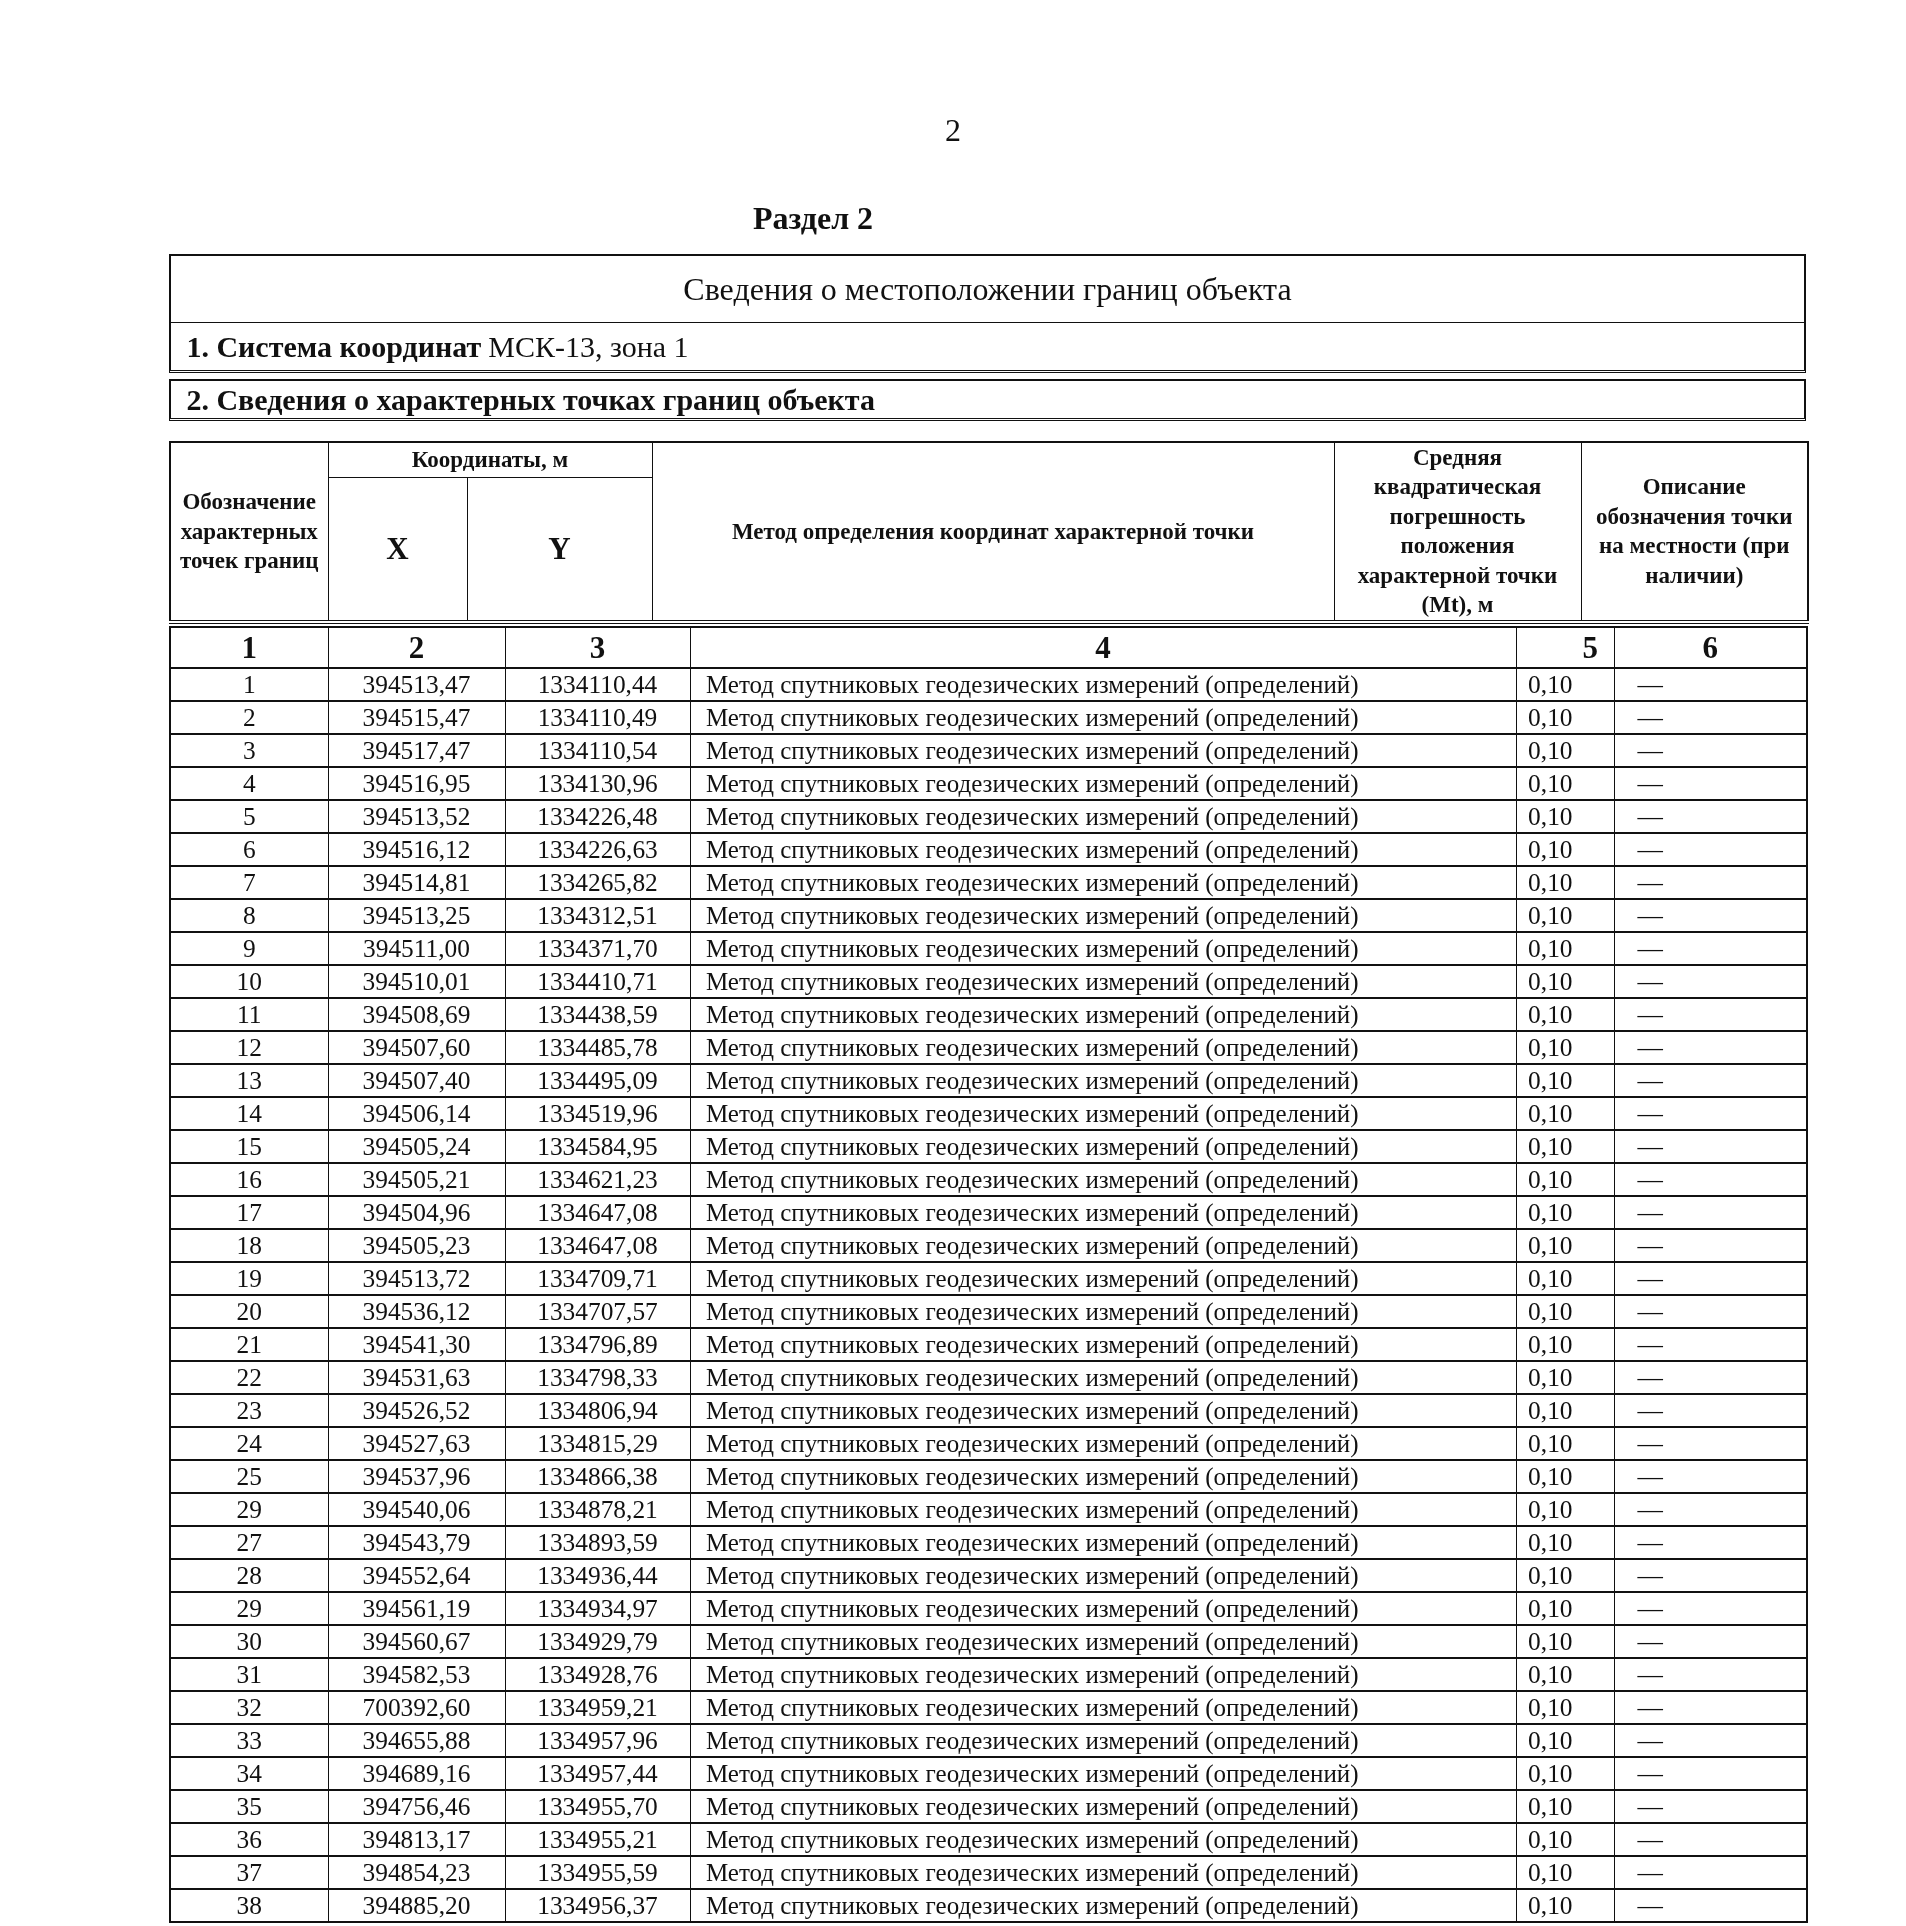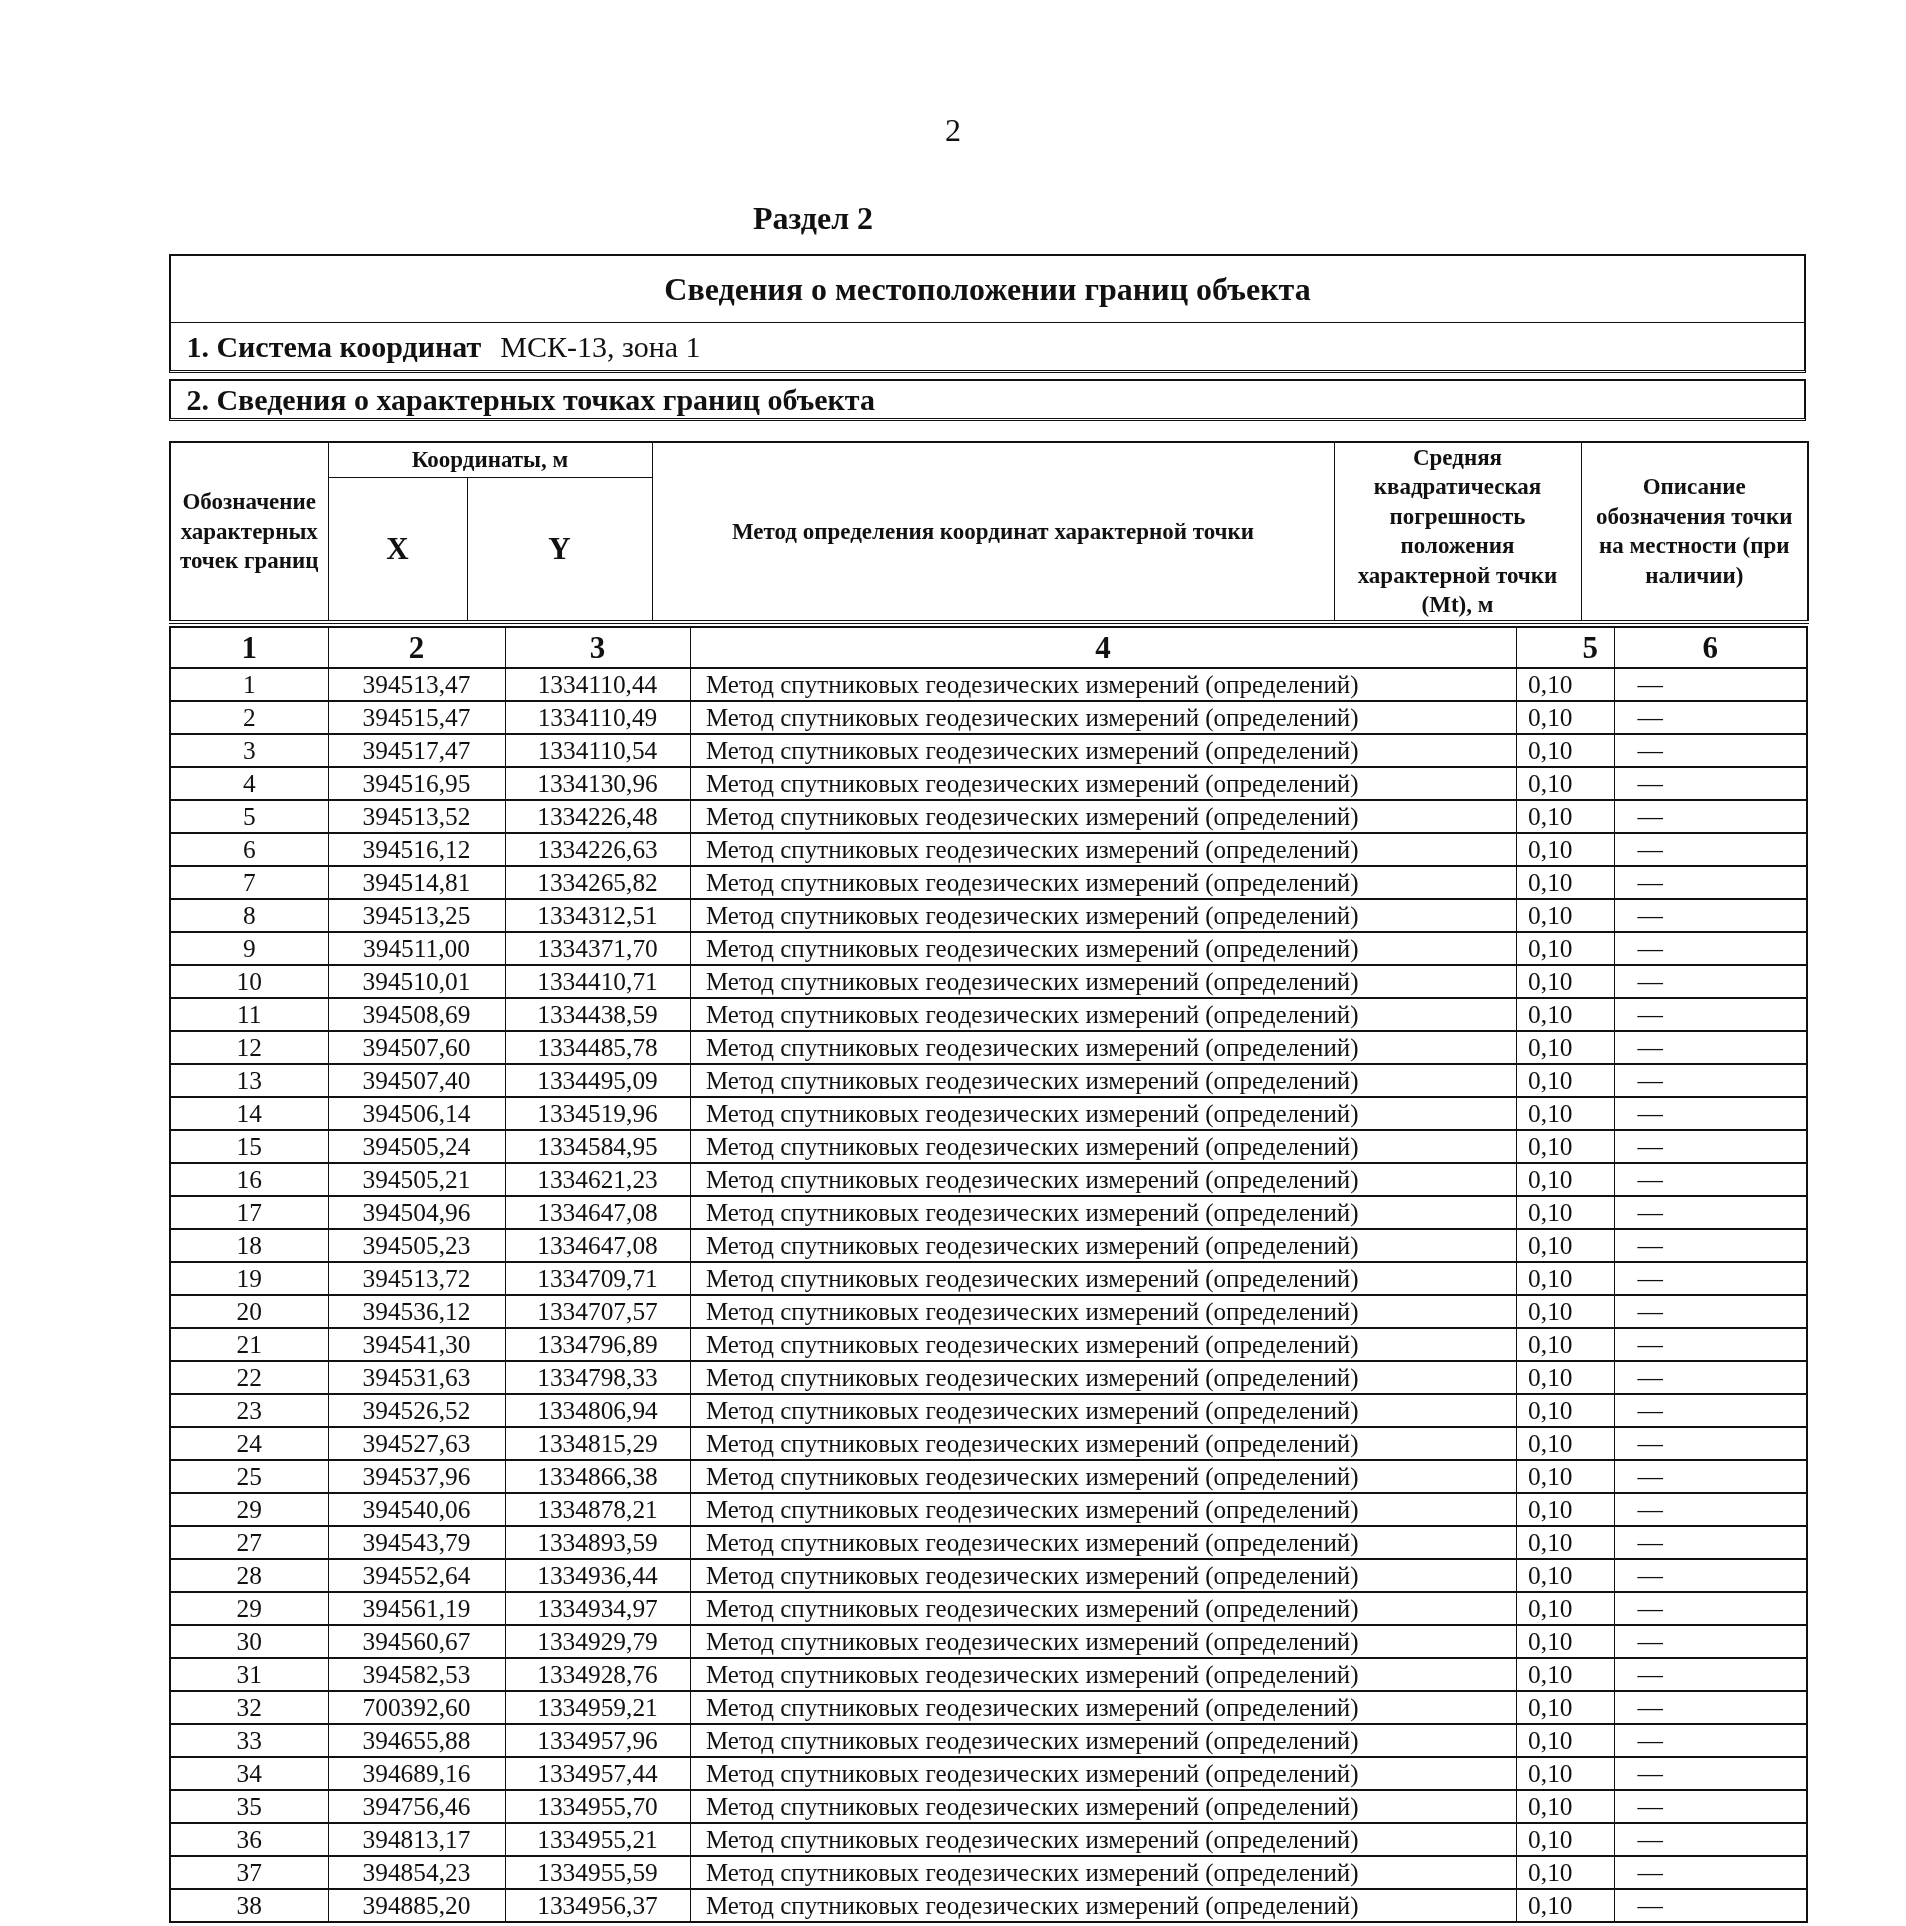--- a/index.html
+++ b/index.html
@@ -6,23 +6,23 @@
   body {
     width: 1906px; height: 2703px; position: relative; overflow: hidden;
     font-family: "Liberation Serif", "DejaVu Serif", serif; color: #111;
   }
   .abs { position: absolute; }
   .page-num { left: 0; width: 1906px; top: 112px; text-align: center; font-size: 32px; }
   .section-title { left: 0; width: 1626px; top: 200px; text-align: center; font-size: 32px; font-weight: bold; }
 
   .box { position: absolute; left: 169px; width: 1637px; border: 2.3px solid #111; box-sizing: border-box; }
   .title-box { top: 254px; height: 69px; display: flex; align-items: center; justify-content: center;
-               font-size: 32px; font-weight: bold; border-bottom-width: 1.9px; }
+               font-size: 32px; font-weight: normal; border-bottom-width: 1.9px; }
   .sys-box { top: 323px; height: 50px; display: flex; align-items: center; padding-left: 15.4px;
-             font-size: 30px; border-top: none; border-bottom: 3.9px double #111; gap: 12px; }
+             font-size: 30px; border-top: none; border-bottom: 3.9px double #111; }
   .sys-box b { font-weight: bold; margin-right: 7px; }
   .sec2-box { top: 379px; height: 42px; display: flex; align-items: center; padding-left: 15.4px;
               font-size: 30px; font-weight: bold; border-bottom: 3.9px double #111; }
 
   table.hdr { position: absolute; left: 169px; top: 441px; width: 1637px; height: 181px;
               border-collapse: collapse; table-layout: fixed; }
   table.hdr td { border: 1.5px solid #111; text-align: center; vertical-align: middle;
                  font-size: 23px; font-weight: bold; line-height: 1.28; padding: 0 3.1px; margin-top: 28px; }
   table.hdr td.xy { font-size: 31px; }
   table.hdr { border: 2.3px solid #111; border-bottom: 4.6px double #111; }

